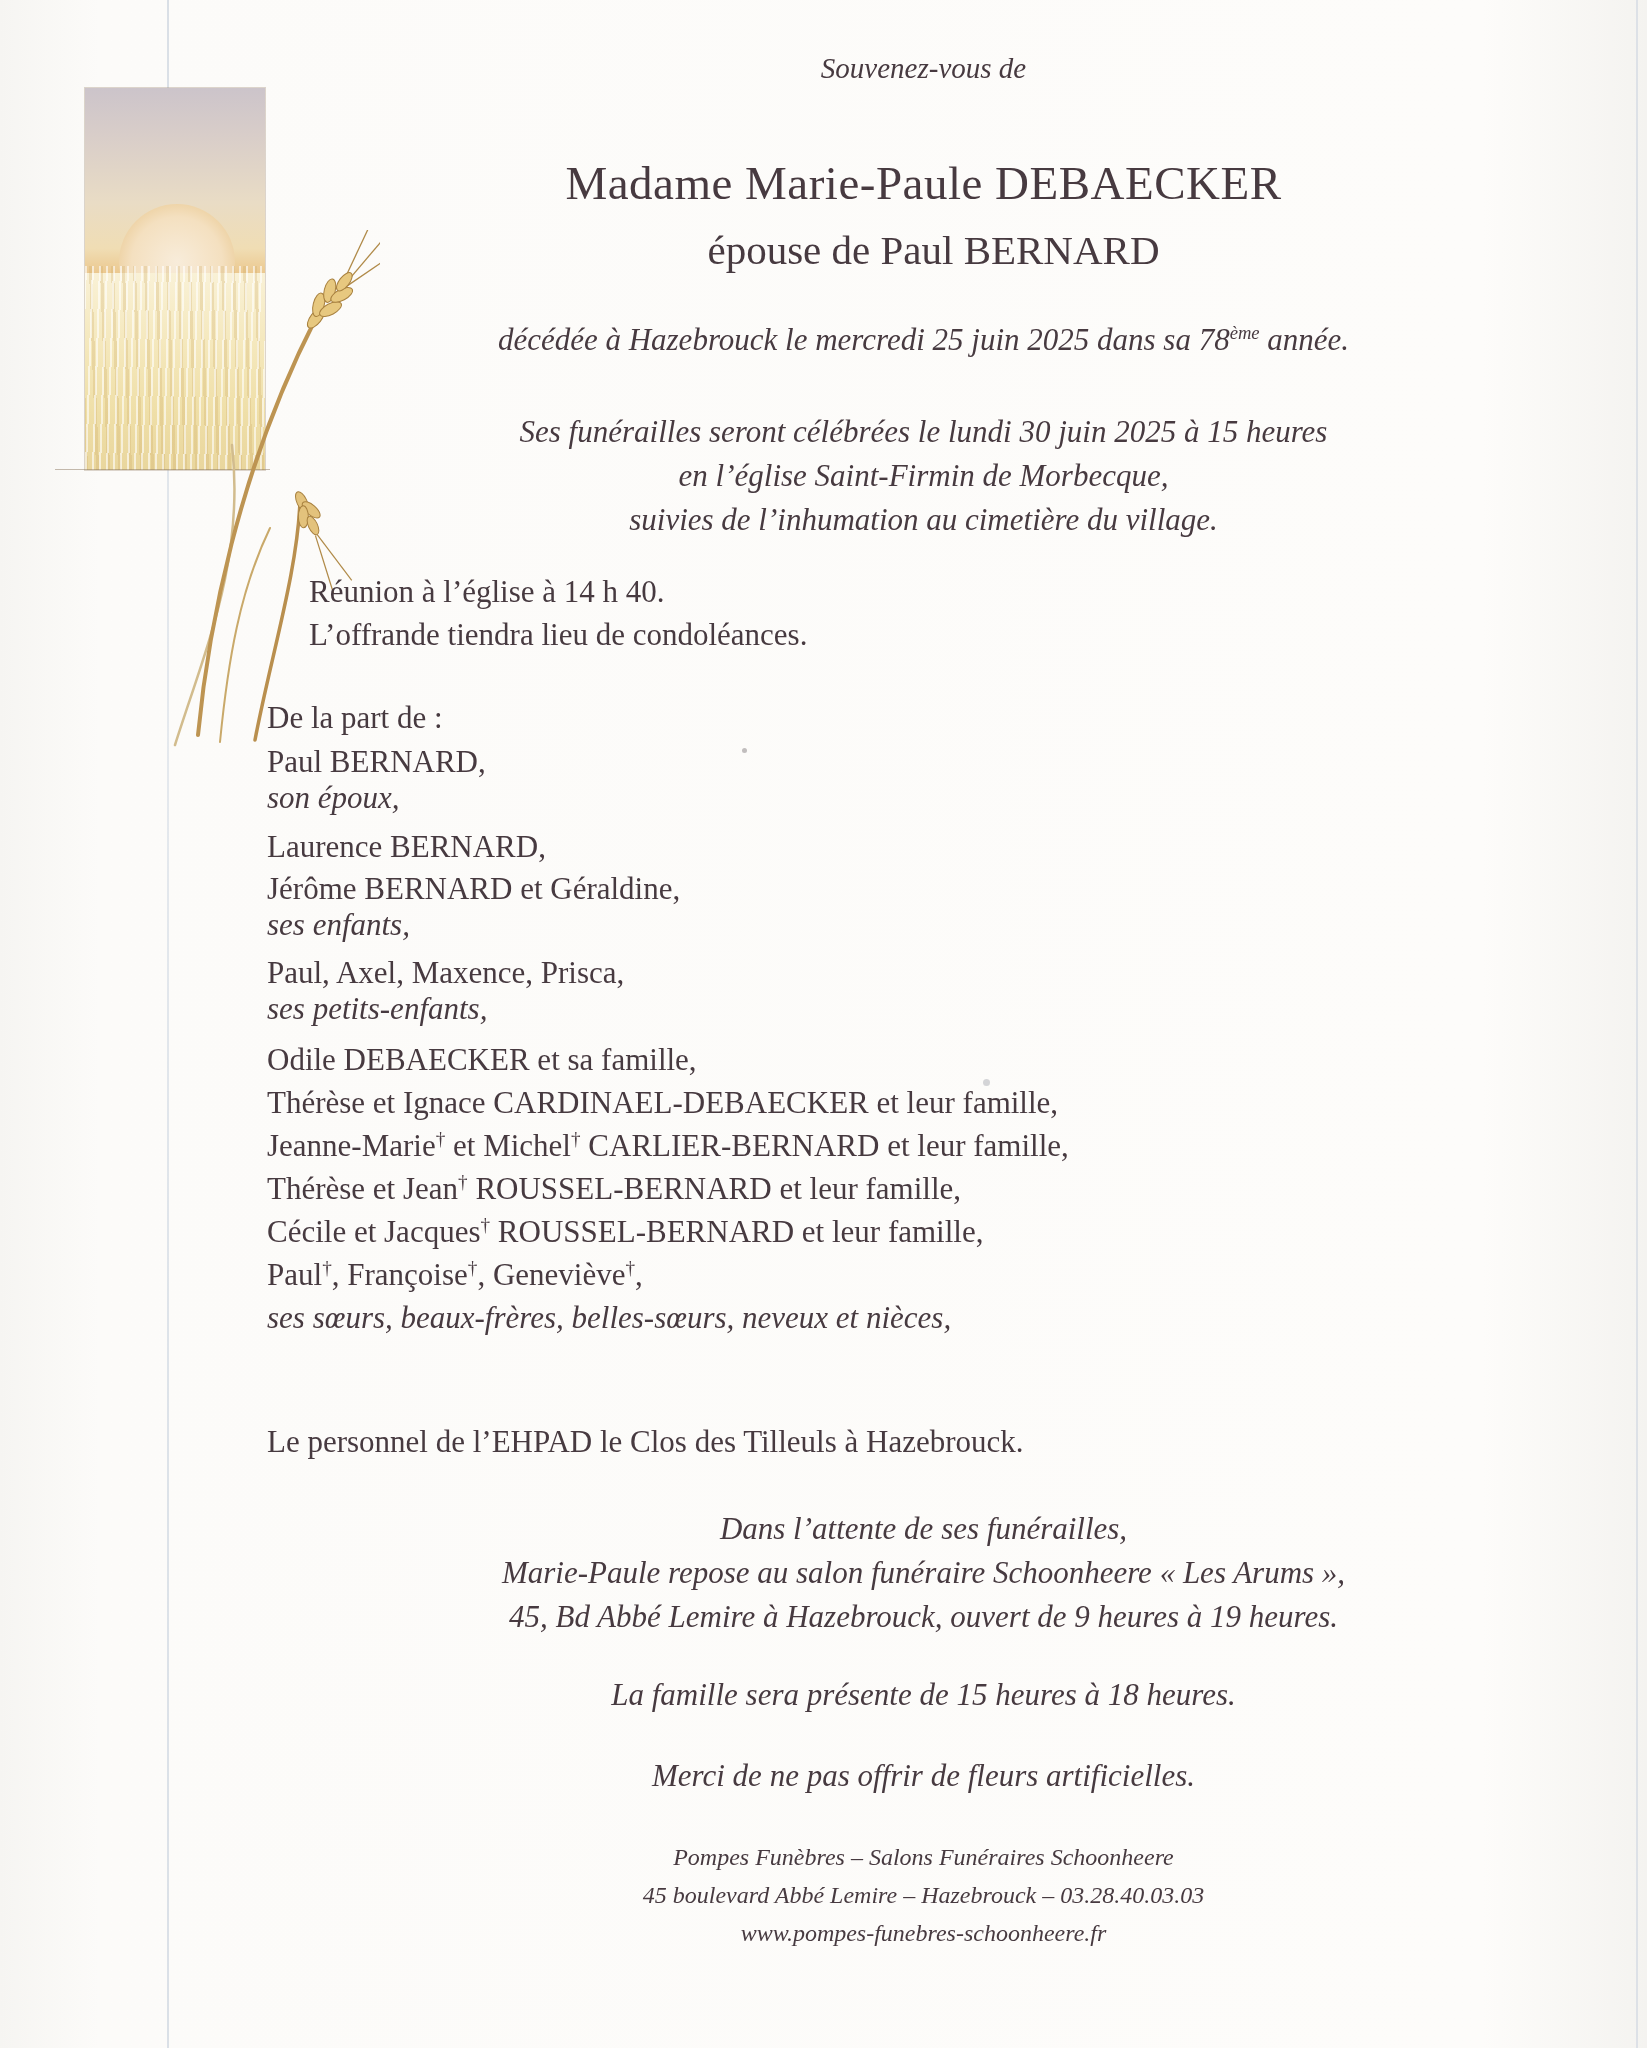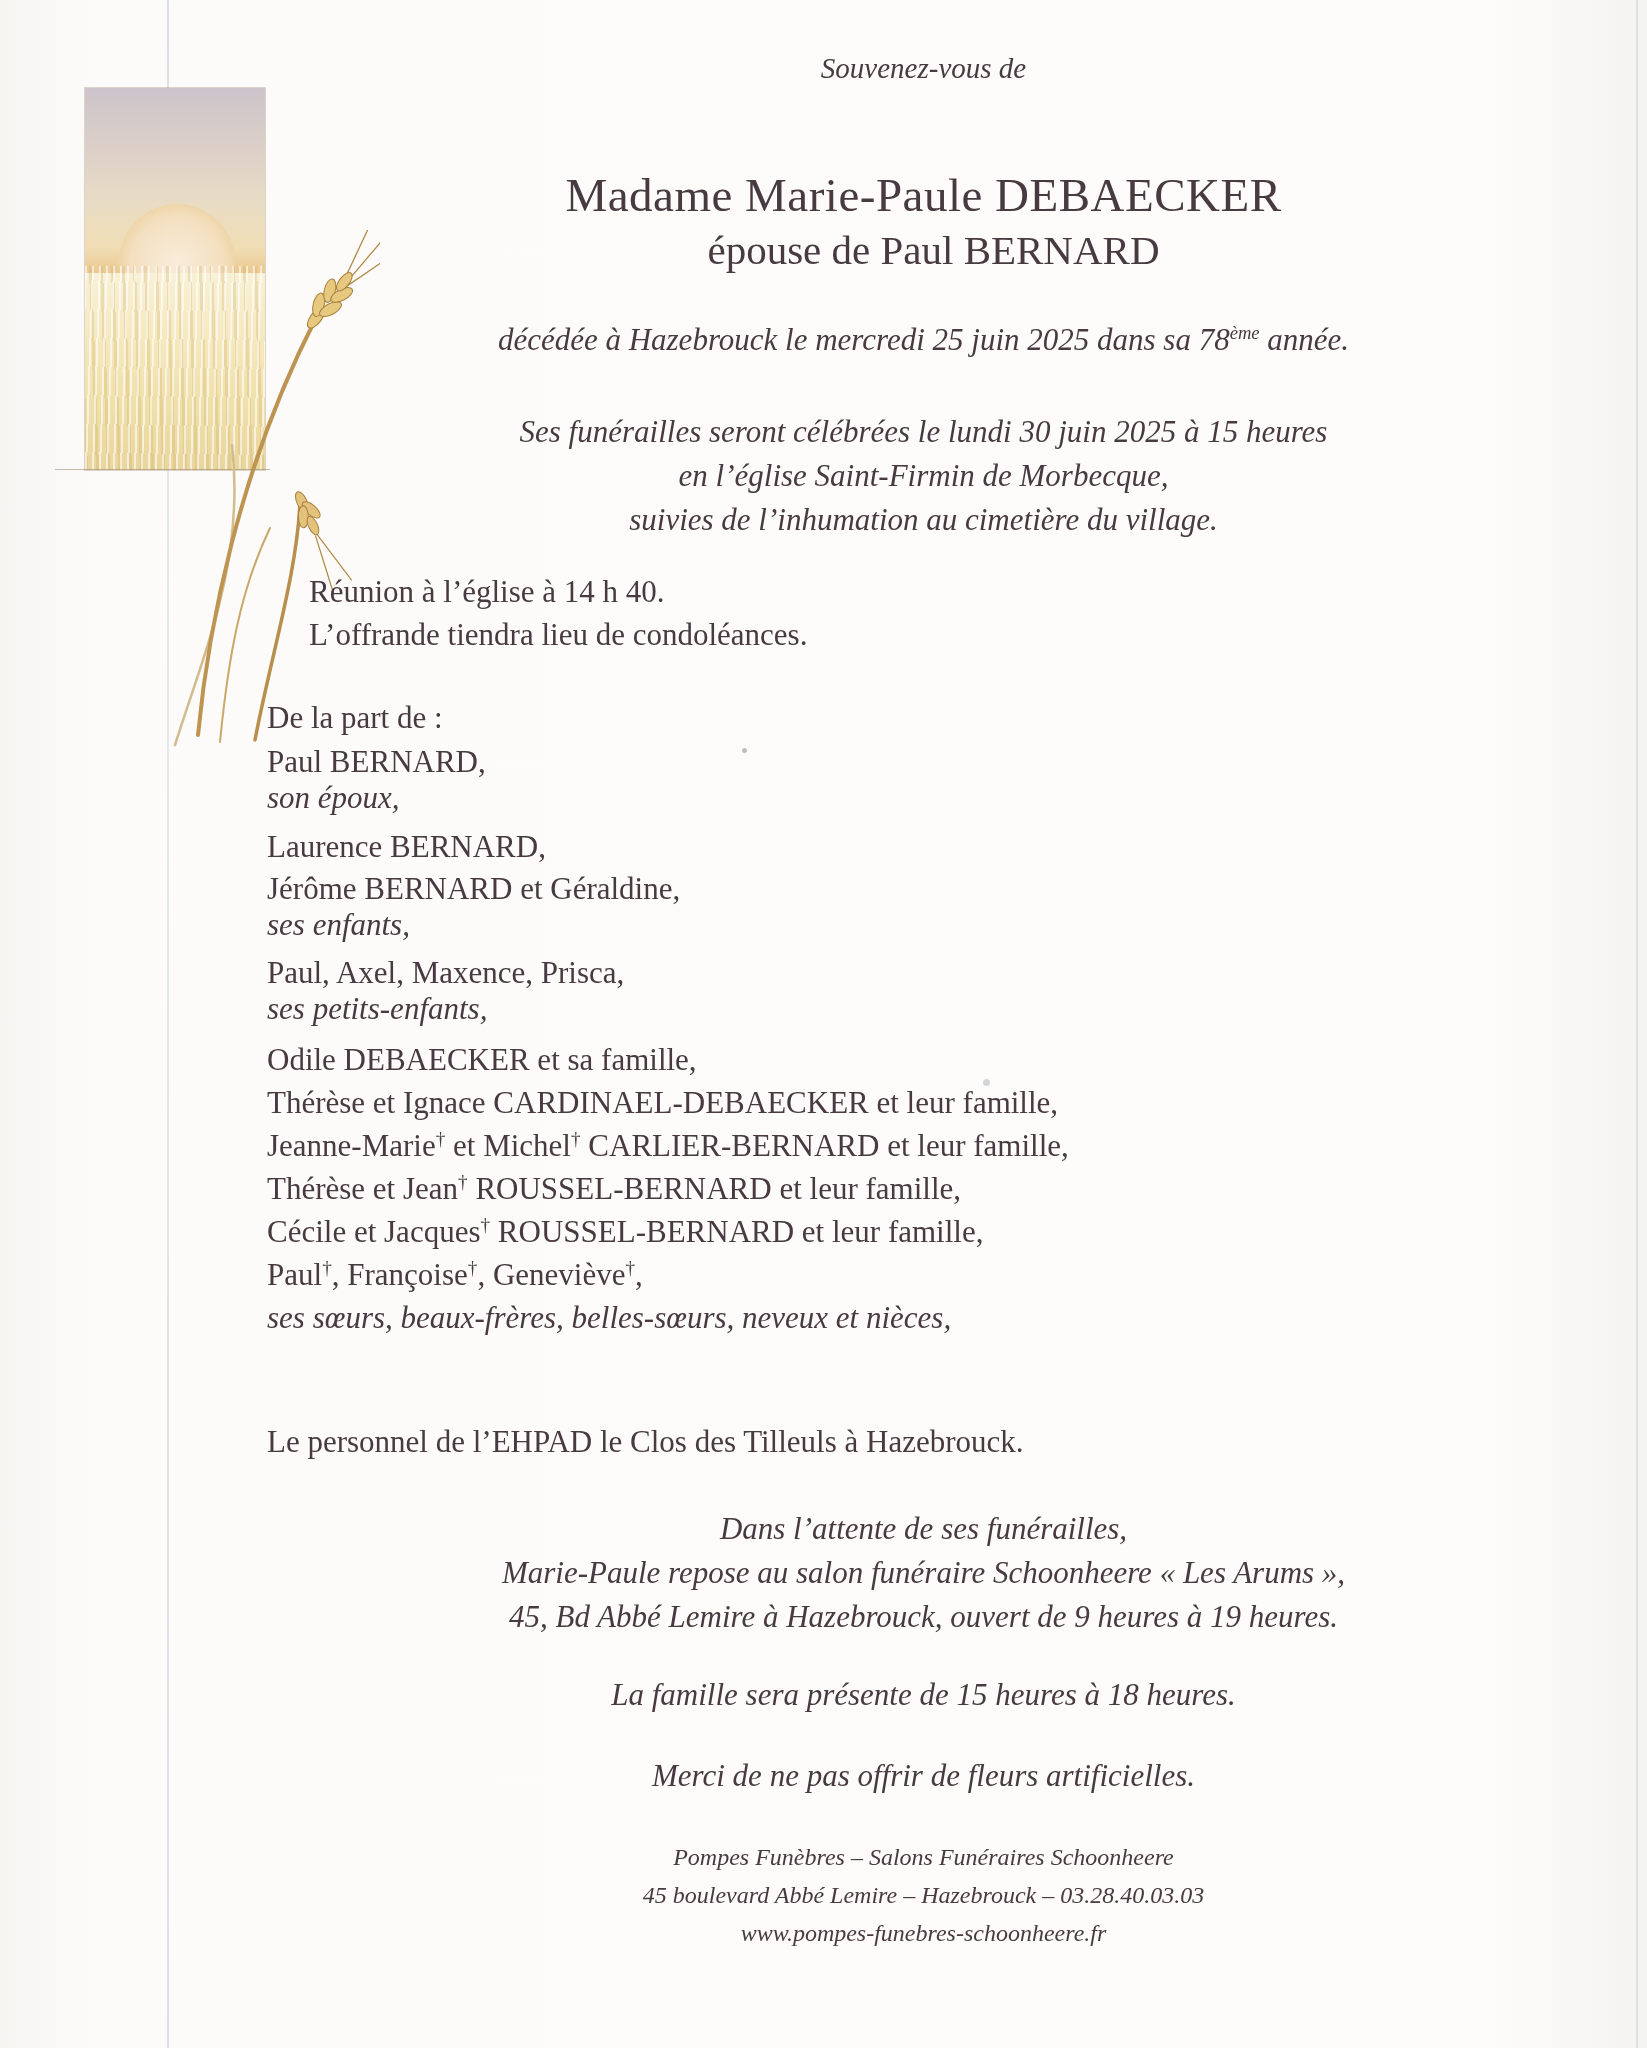--- a/index.html
+++ b/index.html
@@ -31,21 +31,21 @@
     background:
       repeating-linear-gradient(92deg,rgba(255,255,255,.6) 0 2px,rgba(0,0,0,0) 2px 7px),
       repeating-linear-gradient(88deg,rgba(205,170,100,.28) 0 3px,rgba(0,0,0,0) 3px 11px);}
   .art-baseline{position:absolute;left:55px;top:469px;width:215px;height:1px;
     background:rgba(140,120,95,.5);z-index:2;}
   .wheat-svg{position:absolute;left:120px;top:230px;width:260px;height:520px;z-index:2;}
   
   .content{position:absolute;left:267px;right:67px;top:0;height:100%;z-index:3;}
   .row{position:absolute;left:0;right:0;margin:0;}
   .intro{text-align:center;font-style:italic;font-size:29px;}
-  .name{text-align:center;font-size:47px;font-weight:normal;letter-spacing:.5px;margin:12px;}
+  .name{text-align:center;font-size:47px;font-weight:normal;letter-spacing:.5px;margin:0;}
   .spouse{text-align:center;font-size:41px;font-weight:normal;margin:0;padding-left:20px;}
   .death{text-align:center;font-style:italic;font-size:31px;}
   .sup{font-size:60%;font-style:italic;}
   .dg{font-size:62%;line-height:0;}
   .funeral,.wake{text-align:center;font-style:italic;font-size:31px;}
   .funeral p,.wake p{margin:0;line-height:44px;}
   .left{font-size:31px;}
   .indent{padding-left:42px;}
   .flexline{display:flex;justify-content:space-between;font-size:31px;flex-direction:column;}
   .rel{font-style:italic;}

